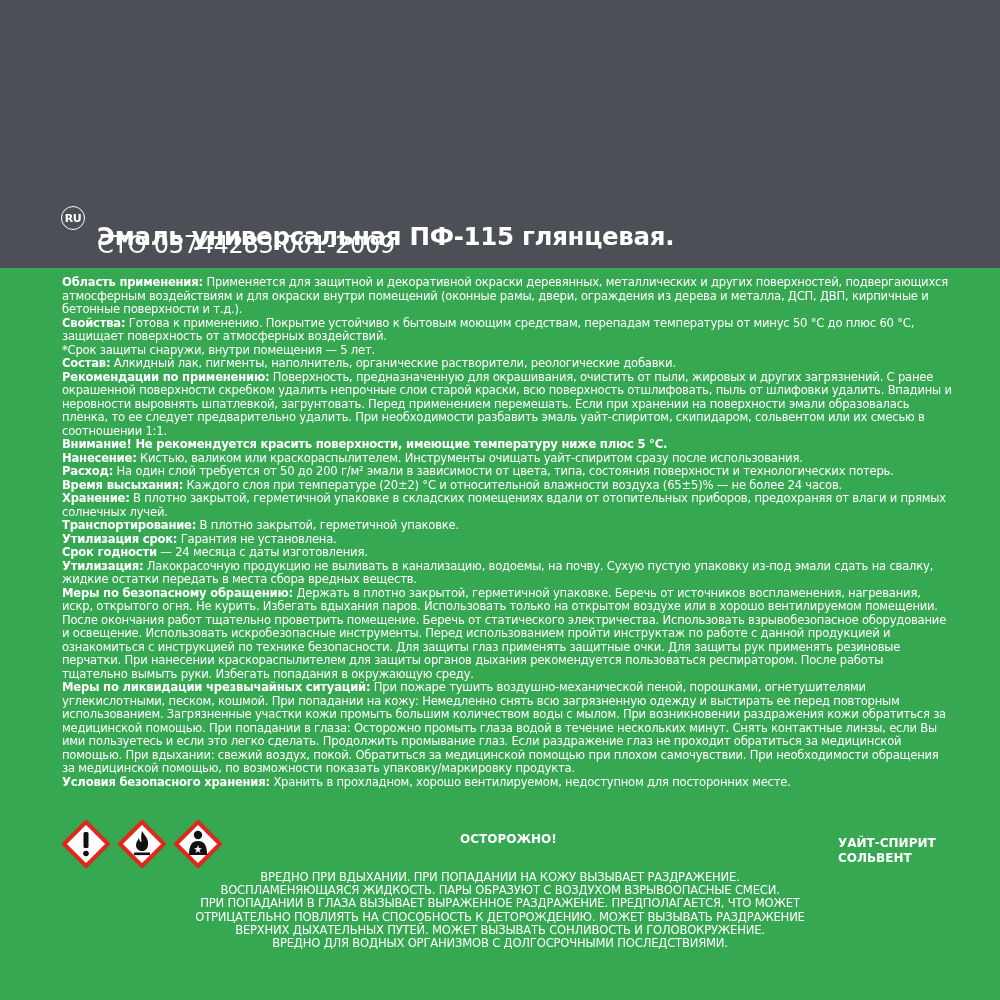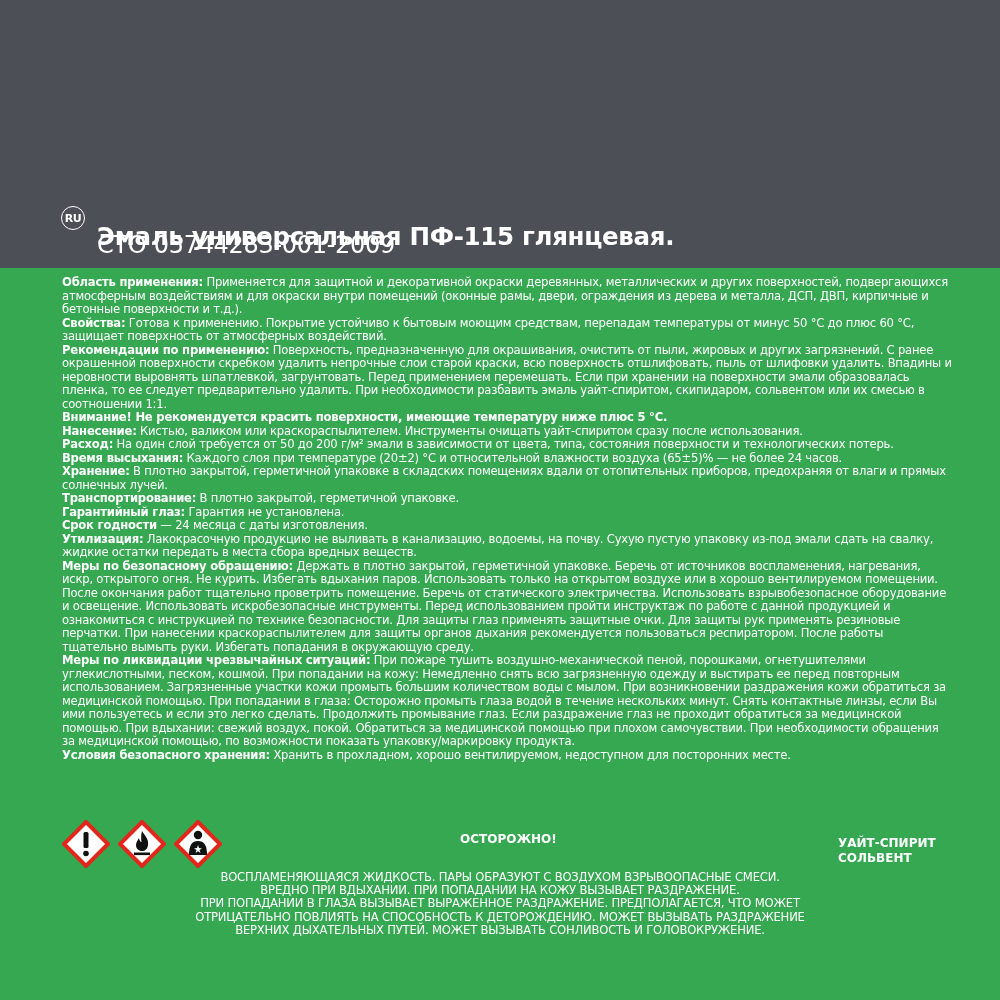--- a/index.html
+++ b/index.html
@@ -61,28 +61,30 @@
 
 <div class="top">
   <div class="ru-badge">RU</div>
   <div class="title">Эмаль универсальная ПФ-115 глянцевая.</div>
   <div class="subtitle">СТО 05744283-001-2009</div>
 </div>
 
 <div class="body-text">
   <p><b>Область применения:</b><span> Применяется для защитной и декоративной окраски деревянных, металлических и других поверхностей, подвергающихся атмосферным воздействиям и для окраски внутри помещений (оконные рамы, двери, ограждения из дерева и металла, ДСП, ДВП,  кирпичные и бетонные поверхности и т.д.).</span></p>
   <p><b>Свойства:</b><span> Готова к применению. Покрытие устойчиво к бытовым моющим средствам, перепадам температуры от минус 50 °С до плюс 60 °С, защищает поверхность от атмосферных воздействий.</span></p>
+  <p><b></b><span>*Срок защиты снаружи, внутри помещения — 5 лет.</span></p>
+  <p><b>Состав:</b><span> Алкидный лак, пигменты, наполнитель, органические растворители, реологические добавки.</span></p>
   <p><b>Рекомендации по применению:</b><span> Поверхность, предназначенную для окрашивания, очистить от пыли, жировых и других загрязнений. С ранее окрашенной поверхности скребком удалить непрочные слои старой краски, всю поверхность отшлифовать, пыль от шлифовки удалить. Впадины и неровности выровнять шпатлевкой, загрунтовать. Перед применением перемешать. Если при хранении на поверхности эмали образовалась пленка, то ее следует предварительно удалить. При необходимости разбавить эмаль уайт-спиритом, скипидаром, сольвентом или их смесью в соотношении 1:1.</span></p>
   <p><b>Внимание! Не рекомендуется красить поверхности, имеющие температуру ниже плюс 5 °С.</b><span></span></p>
   <p><b>Нанесение:</b><span> Кистью, валиком или краскораспылителем. Инструменты очищать уайт-спиритом сразу после использования.</span></p>
   <p><b>Расход:</b><span> На один слой требуется от 50 до 200 г/м² эмали в зависимости от цвета, типа, состояния поверхности и технологических потерь.</span></p>
   <p><b>Время высыхания:</b><span> Каждого слоя при температуре (20±2) °С и относительной влажности воздуха (65±5)% — не более 24 часов.</span></p>
   <p><b>Хранение:</b><span> В плотно закрытой, герметичной упаковке в складских помещениях вдали от отопительных приборов, предохраняя от влаги и прямых солнечных лучей.</span></p>
   <p><b>Транспортирование:</b><span> В плотно закрытой, герметичной упаковке.</span></p>
-  <p><b>Гарантийный глаз:</b><span> Гарантия не установлена.</span></p>
+  <p><b>Утилизация срок:</b><span> Гарантия не установлена.</span></p>
   <p><b>Срок годности</b><span> — 24 месяца с даты изготовления.</span></p>
   <p><b>Утилизация:</b><span> Лакокрасочную продукцию не выливать в канализацию, водоемы, на почву. Сухую пустую упаковку из-под эмали сдать на свалку, жидкие остатки передать в места сбора вредных веществ.</span></p>
   <p><b>Меры по безопасному обращению:</b><span> Держать в плотно закрытой, герметичной упаковке. Беречь от источников воспламенения, нагревания, искр, открытого огня. Не курить. Избегать вдыхания паров.  Использовать только на открытом воздухе или в хорошо вентилируемом помещении. После окончания работ тщательно проветрить помещение. Беречь от статического электричества. Использовать взрывобезопасное оборудование и  освещение. Использовать искробезопасные  инструменты. Перед использованием пройти инструктаж по работе с данной продукцией и ознакомиться с инструкцией по технике безопасности. Для защиты глаз применять защитные очки. Для  защиты рук применять резиновые перчатки. При нанесении краскораспылителем для защиты органов дыхания рекомендуется пользоваться респиратором. После работы тщательно вымыть руки. Избегать попадания в окружающую среду.</span></p>
   <p><b>Меры по ликвидации чрезвычайных ситуаций:</b><span> При пожаре тушить воздушно-механической пеной, порошками, огнетушителями углекислотными, песком, кошмой. При попадании на кожу:  Немедленно снять всю загрязненную одежду и выстирать ее перед повторным использованием. Загрязненные участки кожи промыть большим количеством воды с мылом. При возникновении раздражения кожи обратиться за медицинской помощью. При попадании в глаза: Осторожно промыть глаза водой в течение нескольких минут. Снять контактные линзы, если Вы ими пользуетесь и если это легко сделать. Продолжить промывание глаз. Если раздражение глаз не проходит обратиться за медицинской помощью. При вдыхании: свежий воздух, покой. Обратиться за медицинской помощью при плохом самочувствии. При необходимости обращения за медицинской помощью, по возможности показать упаковку/маркировку продукта.</span></p>
   <p><b>Условия безопасного хранения:</b><span> Хранить в прохладном, хорошо вентилируемом, недоступном для посторонних месте.</span></p>
 </div>
 
 <div class="pictos">
   <svg class="picto" viewBox="0 0 48 48">
     <polygon points="24,2 46,24 24,46 2,24" fill="#fff" stroke="#e1261c" stroke-width="4"></polygon>
@@ -103,18 +105,19 @@
 </div>
 
 <div class="caution">ОСТОРОЖНО!</div>
 
 <div class="solvents">
   <div>УАЙТ-СПИРИТ</div>
   <div>СОЛЬВЕНТ</div>
 </div>
 
 <div class="hazards">
+  <div>ВРЕДНО ПРИ ВДЫХАНИИ. ПРИ ПОПАДАНИИ НА КОЖУ ВЫЗЫВАЕТ РАЗДРАЖЕНИЕ.</div>
   <div>ВОСПЛАМЕНЯЮЩАЯСЯ ЖИДКОСТЬ. ПАРЫ ОБРАЗУЮТ С ВОЗДУХОМ ВЗРЫВООПАСНЫЕ СМЕСИ.</div>
-  <div>ВРЕДНО ПРИ ВДЫХАНИИ. ПРИ ПОПАДАНИИ НА КОЖУ ВЫЗЫВАЕТ РАЗДРАЖЕНИЕ.</div>
   <div>ПРИ ПОПАДАНИИ В ГЛАЗА ВЫЗЫВАЕТ ВЫРАЖЕННОЕ РАЗДРАЖЕНИЕ. ПРЕДПОЛАГАЕТСЯ, ЧТО МОЖЕТ</div>
   <div>ОТРИЦАТЕЛЬНО ПОВЛИЯТЬ НА СПОСОБНОСТЬ К ДЕТОРОЖДЕНИЮ. МОЖЕТ ВЫЗЫВАТЬ РАЗДРАЖЕНИЕ</div>
   <div>ВЕРХНИХ ДЫХАТЕЛЬНЫХ ПУТЕЙ. МОЖЕТ ВЫЗЫВАТЬ СОНЛИВОСТЬ И ГОЛОВОКРУЖЕНИЕ.</div>
+  <div>ВРЕДНО ДЛЯ ВОДНЫХ ОРГАНИЗМОВ С ДОЛГОСРОЧНЫМИ ПОСЛЕДСТВИЯМИ.</div>
 </div>
 
 </body></html>

